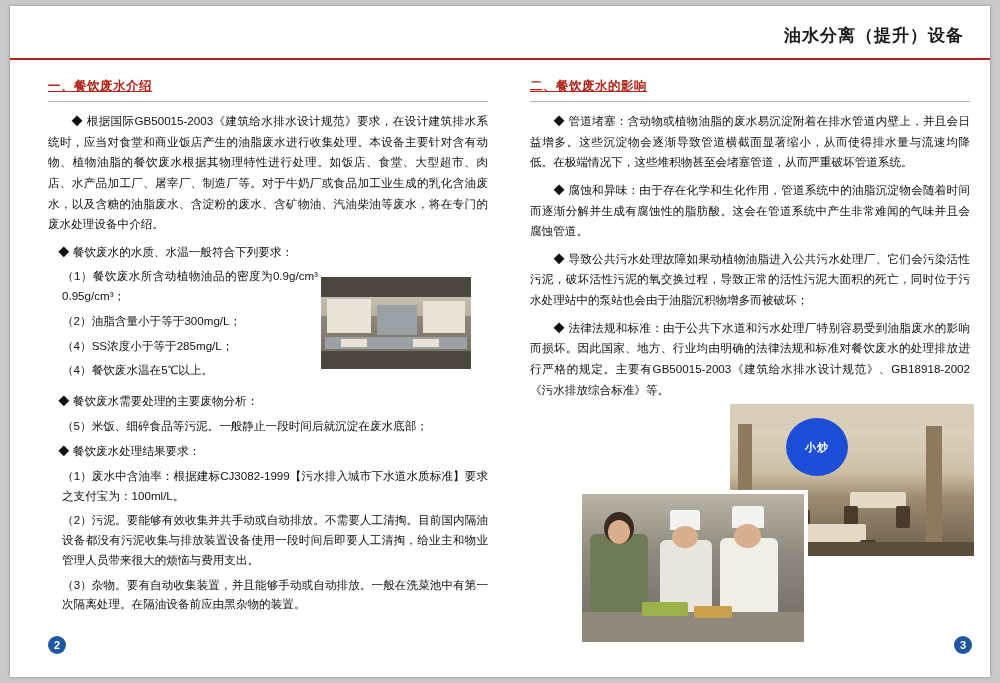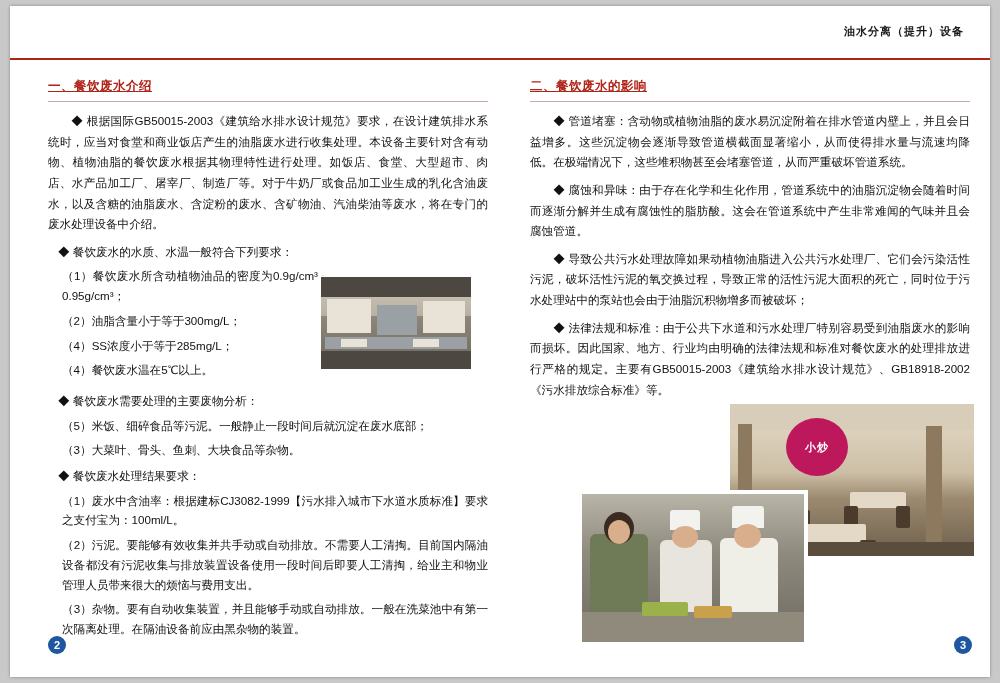--- a/index.html
+++ b/index.html
@@ -27,21 +27,21 @@
     position: absolute;
     left: 0;
     top: 0;
     width: 980px;
     height: 54px;
   }
   .header-title {
     position: absolute;
     right: 26px;
     top: 18px;
-    font-size: 11px;
+    font-size: 17px;
     font-weight: bold;
     color: #1a1a1a;
     letter-spacing: 1px;
   }
   .header-rule {
     position: absolute;
     left: 0;
     top: 52px;
     width: 980px;
     height: 2px;
@@ -134,21 +134,21 @@
   
   .k1-bg { background: linear-gradient(180deg,#cfc9bd 0%, #b8b1a2 42%, #8d867a 43%, #6e675c 100%); }
   .k1-unit { position:absolute; background:#9aa0a3; }
   .k1-dark { position:absolute; background:#4c4741; }
   .k1-light { position:absolute; background:#e8e3d6; }
 
   
   .r-bg { background: linear-gradient(180deg,#e6dccb 0%, #cdbfa6 45%, #9c8a70 62%, #6d5f4c 100%); }
   .r-sign {
     position:absolute; left:56px; top:14px; width:62px; height:58px;
-    background:#be185d; border-radius:50%;
+    background:#1d4ed8; border-radius:50%;
     color:#fff; font-size:11px; font-weight:bold;
     display:flex; align-items:center; justify-content:center;
     letter-spacing:1px;
   }
   .r-table { position:absolute; background:#e4d9c6; border-radius:2px; }
   .r-chair { position:absolute; background:#4a3b2c; border-radius:2px; }
   .r-pillar { position:absolute; background:#8d7a5e; }
   .r-ceil { position:absolute; left:0; top:0; width:100%; height:26px; background:#d8cdb8; }
 
   
@@ -196,21 +196,20 @@
 
     <div class="wrapbox"></div>
     <p class="sub">（1）餐饮废水所含动植物油品的密度为0.9g/cm³～0.95g/cm³；</p>
     <p class="sub">（2）油脂含量小于等于300mg/L；</p>
     <p class="sub">（4）SS浓度小于等于285mg/L；</p>
     <p class="sub">（4）餐饮废水温在5℃以上。</p>
     <div class="clear"></div>
 
     <p class="sub-head">◆ 餐饮废水需要处理的主要废物分析：</p>
     <p class="sub">（5）米饭、细碎食品等污泥。一般静止一段时间后就沉淀在废水底部；</p>
-    <p class="sub">（3）大菜叶、骨头、鱼刺、大块食品等杂物。</p>
 
     <p class="sub-head">◆ 餐饮废水处理结果要求：</p>
     <p class="sub">（1）废水中含油率：根据建标CJ3082-1999【污水排入城市下水道水质标准】要求之支付宝为：100ml/L。</p>
     <p class="sub">（2）污泥。要能够有效收集并共手动或自动排放。不需要人工清掏。目前国内隔油设备都没有污泥收集与排放装置设备使用一段时间后即要人工清掏，给业主和物业管理人员带来很大的烦恼与费用支出。</p>
     <p class="sub">（3）杂物。要有自动收集装置，并且能够手动或自动排放。一般在洗菜池中有第一次隔离处理。在隔油设备前应由黑杂物的装置。</p>
   </div>
 
   <div class="col col-right">
     <div class="section-head">二、餐饮废水的影响</div>
     <div class="head-rule"></div>

